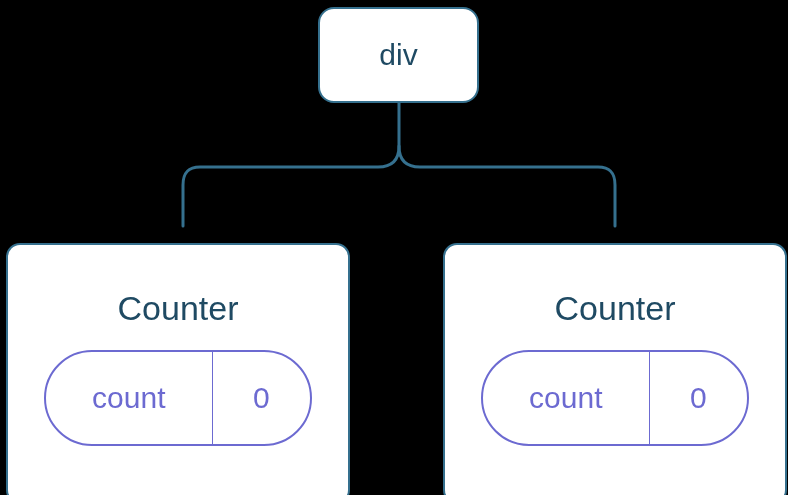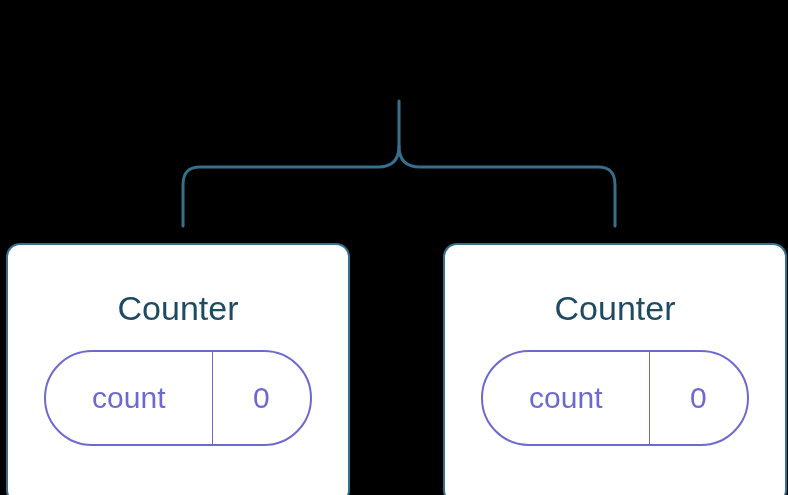--- a/index.html
+++ b/index.html
@@ -95,20 +95,23 @@
 </head>
 <body>
 
 <div class="stage">
 
   <svg class="connectors" viewBox="0 0 788 495" xmlns="http://www.w3.org/2000/svg">
     <path d="M 399 101 L 399 146 C 399 160 392 167 378 167 L 200 167 C 188 167 183 173 183 185 L 183 226" fill="none" stroke="var(--connector, #35708e)" stroke-width="3" stroke-linecap="round"></path>
     <path d="M 399 146 C 399 160 406 167 420 167 L 598 167 C 610 167 615 173 615 185 L 615 226" fill="none" stroke="var(--connector, #35708e)" stroke-width="3" stroke-linecap="round"></path>
   </svg>
 
+  <div class="node-root">
+    <span>div</span>
+  </div>
 
   <div class="card left">
     <div class="card-title">Counter</div>
     <div class="pill">
       <div class="pill-key">count</div>
       <div class="pill-val">0</div>
     </div>
   </div>
 
   <div class="card right">

